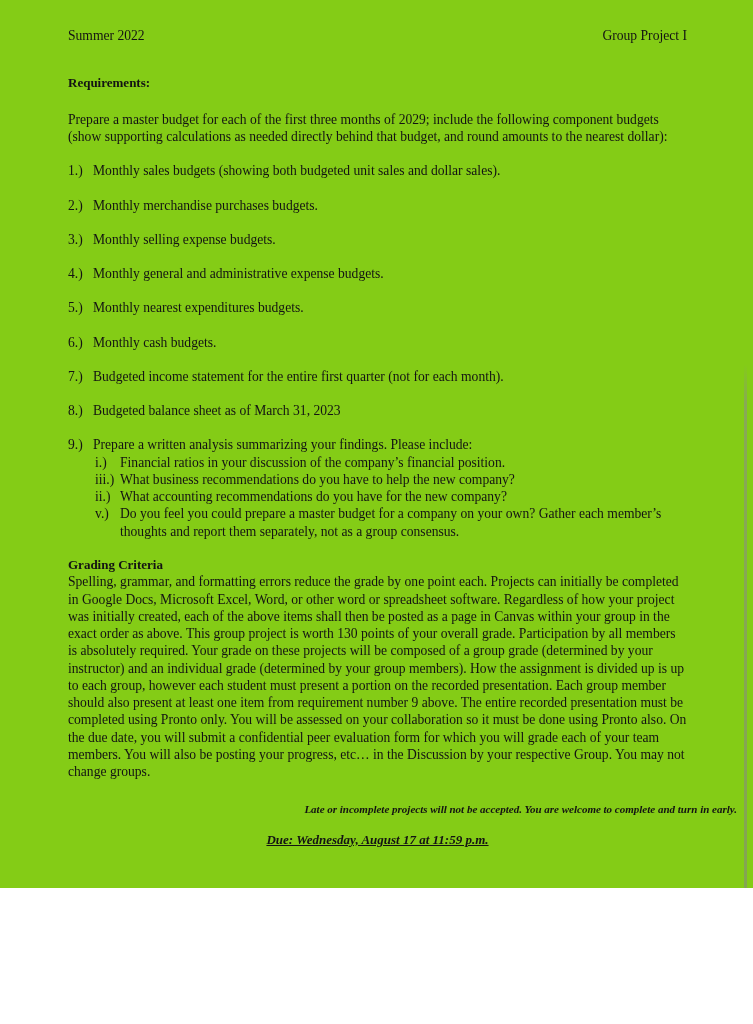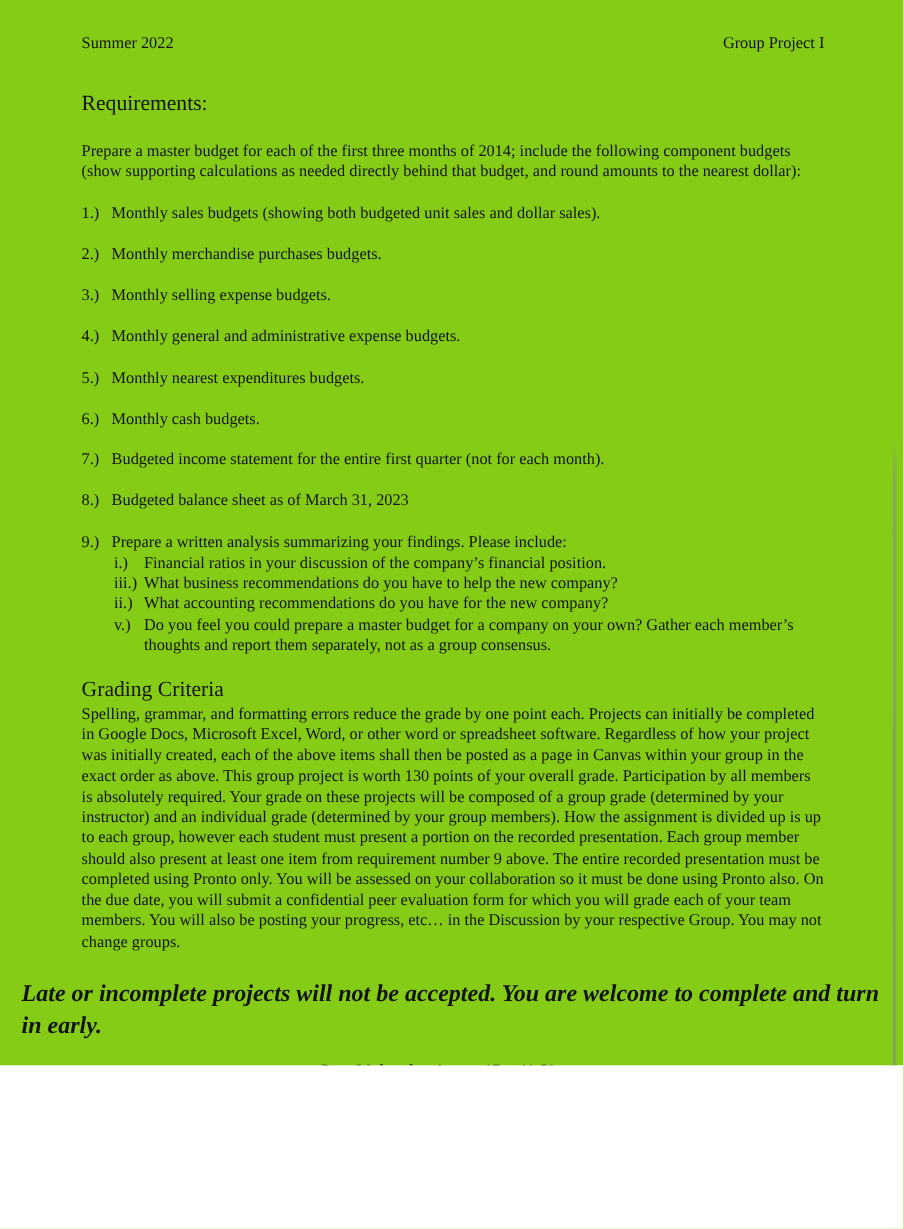--- a/index.html
+++ b/index.html
@@ -15,22 +15,22 @@
     line-height: 1.27;
     color: #131313;
     overflow: hidden;
   }
   .doc-header {
     display: flex;
     justify-content: space-between;
     margin-bottom: 31px;
   }
   .section-heading {
-    font-size: 18px;
-    font-weight: normal;
+    font-size: 13px;
+    font-weight: bold;
     margin: 0 0 19px 0;
   }
   .section-heading.tight { margin: 0; }
   .para { margin: 0 0 17px 0; }
   .num-item {
     display: flex;
     margin: 0 0 17px 0;
   }
   .num-item.last { margin-bottom: 0; }
   .num-col {
@@ -40,24 +40,24 @@
   .sub-list {
     margin: 0 0 17px 27px;
   }
   .sub-item { display: flex; }
   .sub-num-col { flex: 0 0 25px; }
   .sub-txt-col { flex: 1; }
   .outro { margin: 0 0 17px 0; }
   .grading-body { margin: 0; }
   .late-notice {
     margin: 22px -50px 2px -50px;
-    text-align: left;
+    text-align: right;
     font-weight: bold;
     font-style: italic;
-    font-size: 20px;
+    font-size: 11px;
     line-height: 1.35;
   }
   .due-line {
     margin: 15px 0 0 0;
     text-align: center;
     font-weight: bold;
     font-style: italic;
     font-size: 13px;
   }
   .due-line span { text-decoration: underline; }
@@ -76,21 +76,21 @@
 
 <div class="page">
 
   <div class="doc-header">
     <span>Summer 2022</span>
     <span>Group Project I</span>
   </div>
 
   <div class="section-heading">Requirements:</div>
 
-  <p class="para">Prepare a master budget for each of the first three months of 2014; include the following component budgets (show supporting calculations as needed directly behind that budget, and round amounts to the nearest dollar):</p>
+  <p class="para">Prepare a master budget for each of the first three months of 2029; include the following component budgets (show supporting calculations as needed directly behind that budget, and round amounts to the nearest dollar):</p>
 
   <div>
     <div class="num-item">
       <span class="num-col">1.)</span>
       <span class="txt-col">Monthly sales budgets (showing both budgeted unit sales and dollar sales).</span>
     </div>
     <div class="num-item">
       <span class="num-col">2.)</span>
       <span class="txt-col">Monthly merchandise purchases budgets.</span>
     </div>

